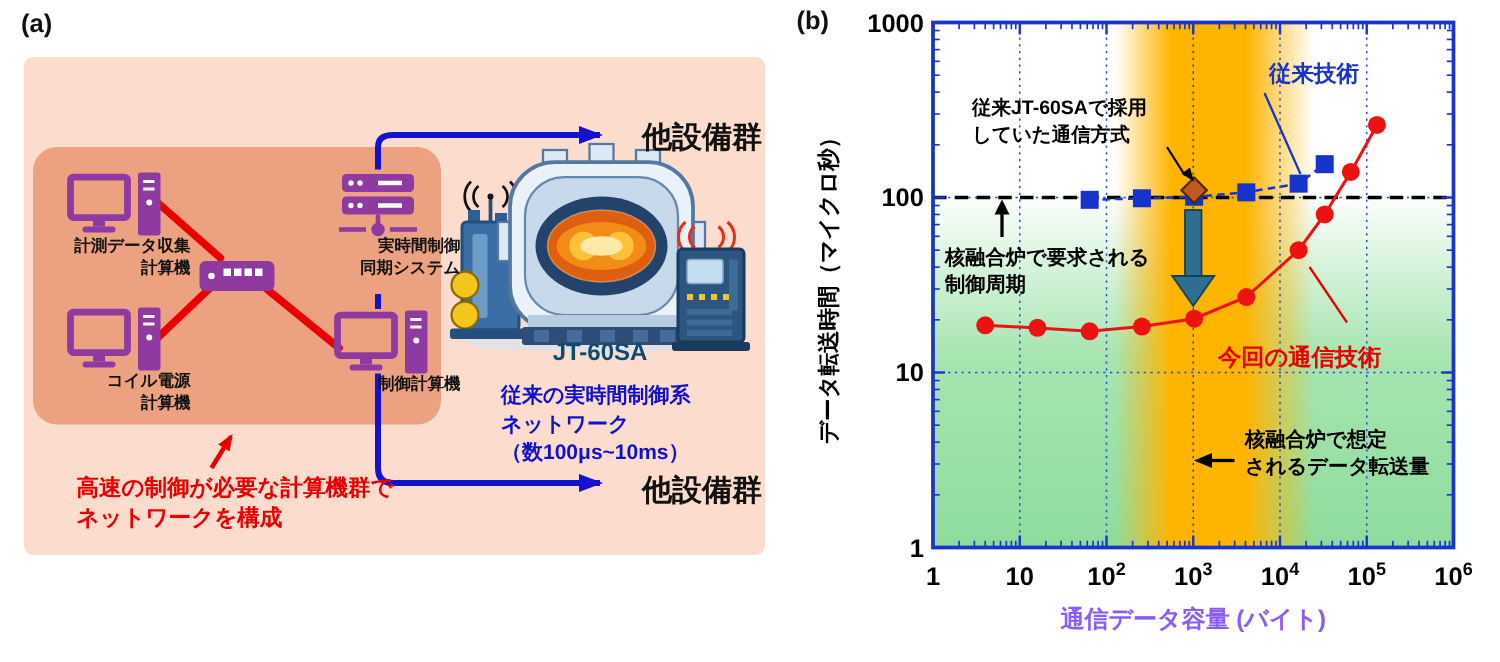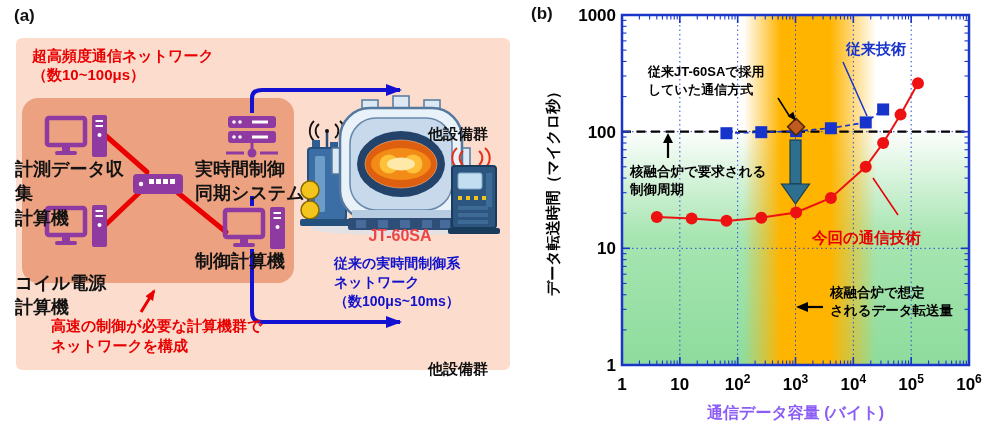--- a/index.html
+++ b/index.html
@@ -8,31 +8,31 @@
   .abs{position:absolute;}
   .pre{white-space:pre-line;}
   
   #panel-a{position:absolute;left:0;top:0;width:530px;height:441px;}
   .panel-label{font-size:17px;font-weight:bold;color:#111;}
   #a-outer{left:16px;top:38px;width:494px;height:332px;background:#FBDCCD;border-radius:6px;}
   #a-inner{left:22px;top:98px;width:272px;height:185px;background:#ECA181;border-radius:16px;}
   #a-svg{position:absolute;left:0;top:0;}
   .a-text{position:absolute;line-height:1.28;}
   #a-net-title{left:32px;top:46px;width:320px;font-size:15px;font-weight:bold;color:#E80000;}
-  .node-label{font-size:18px;font-weight:bold;color:#131313;text-align:left;line-height:1.35;}
+  .node-label{font-size:11px;font-weight:bold;color:#131313;text-align:right;line-height:1.35;}
   #a-daq{left:15px;top:157px;width:112px;}
-  #a-coil{left:15px;top:247px;width:112px;margin-top:24px;}
+  #a-coil{left:15px;top:247px;width:112px;}
   #a-sync{left:195px;top:157px;width:112px;}
   #a-ctrl{left:195px;top:249px;width:112px;}
-  .other-fac{font-size:15px;font-weight:bold;color:#111;margin-top:44px;}
+  .other-fac{font-size:20px;font-weight:bold;color:#111;}
   #a-other-top{left:428px;top:80px;}
   #a-other-bottom{left:428px;top:315px;}
   #a-conv{left:302px;top:254px;width:190px;font-size:14px;font-weight:bold;color:#1111CC;line-height:1.34;margin-left:32px;}
   #a-fast{left:51px;top:316px;width:270px;font-size:15px;font-weight:bold;color:#E80000;line-height:1.3;}
-  #a-jt{left:330px;top:226px;width:140px;text-align:center;font-size:16px;font-weight:bold;color:#ef4444;}
+  #a-jt{left:330px;top:226px;width:140px;text-align:center;font-size:16px;font-weight:bold;color:#0c4a6e;}
   
   #panel-b{position:absolute;left:530px;top:0;width:470px;height:441px;}
   #b-label{left:1px;top:4px;}
   #b-ylabel{left:-157px;top:180px;width:360px;height:20px;line-height:20px;text-align:center;
             transform:rotate(-90deg);font-size:15px;font-weight:bold;color:#000;}
   #b-xlabel{left:92px;top:403px;width:347px;text-align:center;font-size:16px;font-weight:bold;color:#8b5cf6;}
 </style>
 </head>
 <body>
 
@@ -177,22 +177,20 @@
           <rect x="474" y="196" width="4" height="4" fill="#F3C51D"></rect>
             <rect x="482" y="196" width="4" height="4" fill="#F3C51D"></rect>
           <rect x="458" y="206" width="30" height="4" fill="#3E6B96"></rect>
           <rect x="458" y="213" width="30" height="4" fill="#3E6B96"></rect>
           <rect x="458" y="220" width="30" height="4" fill="#3E6B96"></rect>
           <rect x="448" y="228" width="52" height="6" rx="2" fill="#193C5C"></rect>
         </g>
       </g>
     </svg>
 
-    <div class="a-text pre" id="a-net-title">超高頻度通信ネットワーク
-（数10~100μs）</div>
     <div class="a-text pre node-label" id="a-daq">計測データ収集
 計算機</div>
     <div class="a-text pre node-label" id="a-coil">コイル電源
 計算機</div>
     <div class="a-text pre node-label" id="a-ctrl">制御計算機</div>
     <div class="a-text pre node-label" id="a-sync">実時間制御
 同期システム</div>
     <div class="a-text other-fac" id="a-other-top">他設備群</div>
     <div class="a-text other-fac" id="a-other-bottom">他設備群</div>
     <div class="a-text pre" id="a-conv">従来の実時間制御系

